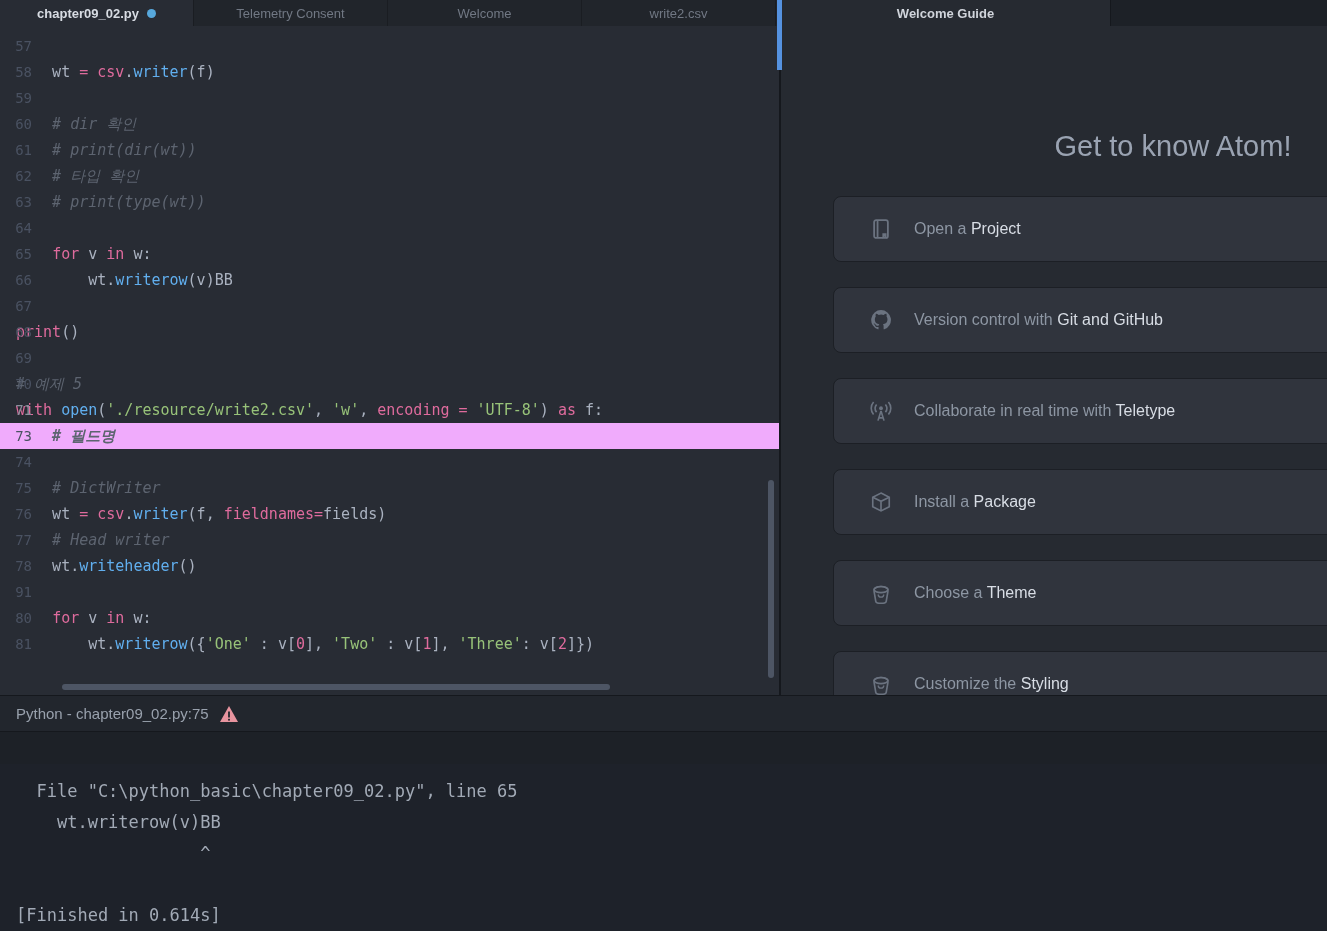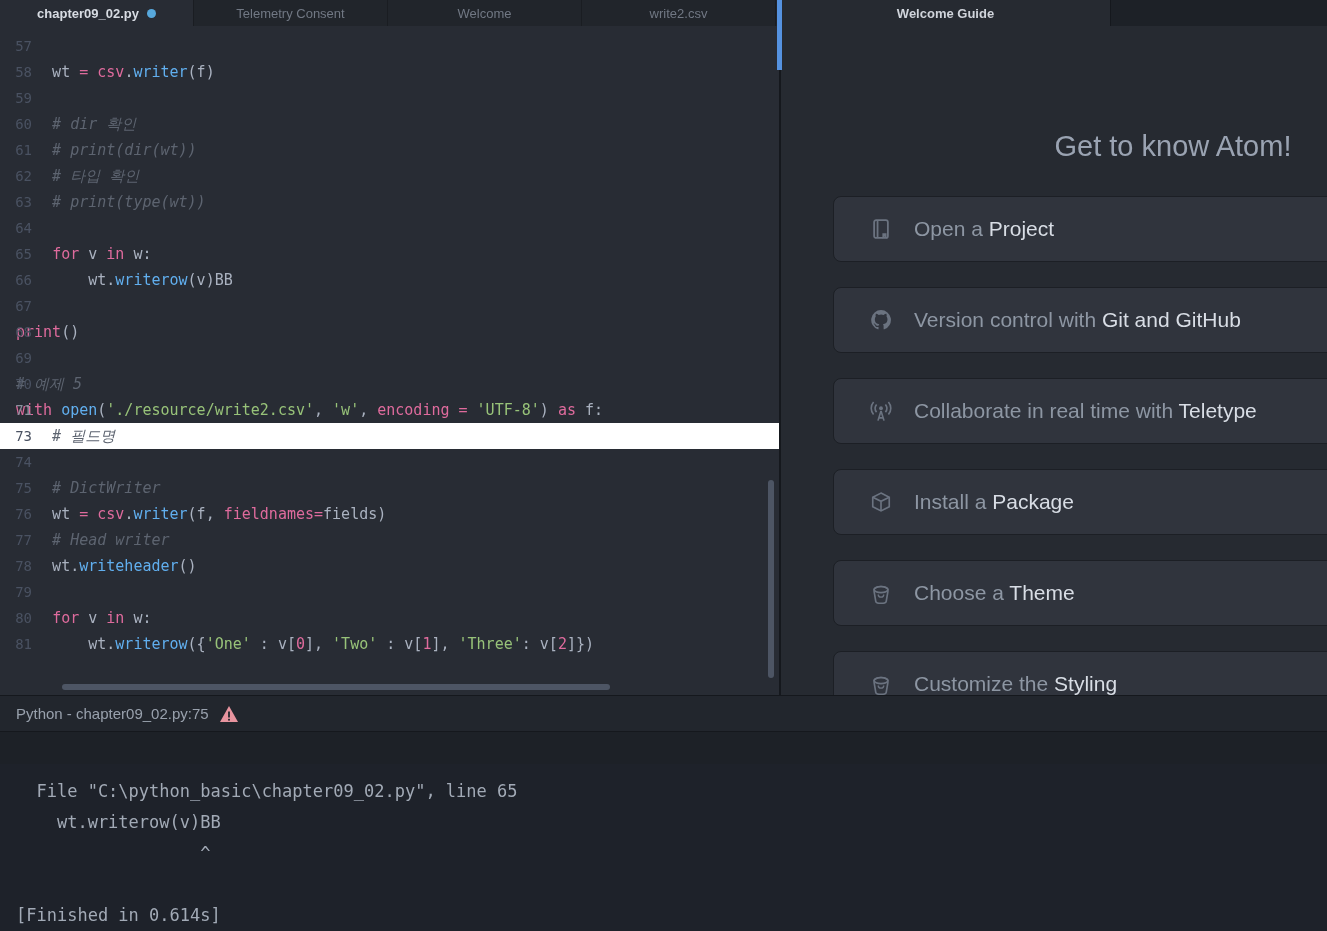--- a/index.html
+++ b/index.html
@@ -23,21 +23,21 @@
   .right-tabbar .tab{ width:330px; background:var(--panel-bg); color:#d0d4db; font-weight:bold; border-right:1px solid #15181d;}
 
   
   .left-pane{ width:779px; flex:none; display:flex; flex-direction:column; background:var(--editor-bg); }
   .editor{ position:relative; flex:1; overflow:hidden; font-family:"DejaVu Sans Mono", monospace;
            font-size:15px; line-height:26px; padding-top:7px; }
   .code-row{ display:flex; height:26px; white-space:pre;flex-direction:column; }
   .ln{ width:46px; flex:none; text-align:right; padding-right:14px; color:#4a5262; font-size:14px; }
   .code-row.active .ln{ color:#8a919e; }
   .code-text{ flex:1; padding-left:16px; }
-  .code-row.active .code-text{ background:#ffffff; }
+  .code-row.active .code-text{ background:#f0abfc;font-weight:bold; }
   .tok-pl{ color:var(--pl); }
   .tok-kw{ color:var(--kw); }
   .tok-fn{ color:var(--fn); }
   .tok-st{ color:var(--st); }
   .tok-nu{ color:var(--nu); }
   .tok-co{ color:var(--co); font-style:italic; }
   .vscroll{ position:absolute; right:5px; top:454px; width:6px; height:198px;
             border-radius:3px; background:#4d5564; }
   .hscroll{ position:absolute; left:62px; bottom:5px; width:548px; height:6px;
             border-radius:3px; background:#4d5564; }
@@ -50,21 +50,21 @@
   .right-pane{ flex:1; display:flex; flex-direction:column; background:var(--panel-bg); overflow:hidden; }
   .guide{ position:relative; flex:1; }
   .guide h1{ position:absolute; top:104px; left:52px; width:680px; text-align:center;
              font-size:29px; font-weight:300; color:#9aa3b2; }
   .cards{ position:absolute; top:170px; left:52px; width:680px;
           display:flex; flex-direction:column; gap:25px; }
   .card{ height:66px; background:#30343d; border:1px solid #1c1f25; border-radius:8px;
          display:flex; align-items:center; padding-left:36px; gap:22px; cursor:pointer; }
   .card-icon{ width:22px; height:22px; flex:none; color:#6b7380; }
   .card-icon svg{ width:22px; height:22px; display:block; }
-  .card-text{ font-size:21px; color:#8d96a3; }
+  .card-text{ font-size:16px; color:#8d96a3; }
   .card-text b{ color:#d8dde5; font-weight:normal; }
 
   
   .bottom-panel{ height:236px; display:flex; flex-direction:column; border-top:1px solid #15181d;gap:32px; }
   .bottom-header{ height:47px; background:#22262d; display:flex; align-items:center;
                   padding-left:16px; gap:10px; font-size:15px; color:#99a1ad;
                   border-bottom:1px solid #15181d; }
   .warn-icon svg{ display:block; }
   .output{ flex:1; background:#1e222a; font-family:"DejaVu Sans Mono", monospace;
            font-size:17px; line-height:31px; color:#a2aab6; padding:12px 0 0 16px; }
@@ -108,21 +108,21 @@
             <div class="code-row"><span class="ln">68</span><div class="code-text"></div></div>
             <div class="code-row"><span class="ln">69</span><div class="code-text"><span class="tok-co"># 예제 5</span></div></div>
             <div class="code-row"><span class="ln">70</span><div class="code-text"><span class="tok-kw">with</span><span class="tok-pl"> </span><span class="tok-fn">open</span><span class="tok-pl">(</span><span class="tok-st">'./resource/write2.csv'</span><span class="tok-pl">, </span><span class="tok-st">'w'</span><span class="tok-pl">, </span><span class="tok-kw">encoding</span><span class="tok-pl"> </span><span class="tok-kw">=</span><span class="tok-pl"> </span><span class="tok-st">'UTF-8'</span><span class="tok-pl">) </span><span class="tok-kw">as</span><span class="tok-pl"> f:</span></div></div>
             <div class="code-row active"><span class="ln">71</span><div class="code-text"><span class="tok-co">    # 필드명</span></div></div>
             <div class="code-row"><span class="ln">73</span><div class="code-text"></div></div>
             <div class="code-row"><span class="ln">74</span><div class="code-text"><span class="tok-co">    # DictWriter</span></div></div>
             <div class="code-row"><span class="ln">75</span><div class="code-text"><span class="tok-pl">    wt </span><span class="tok-kw">=</span><span class="tok-pl"> </span><span class="tok-kw">csv</span><span class="tok-pl">.</span><span class="tok-fn">writer</span><span class="tok-pl">(f, </span><span class="tok-kw">fieldnames</span><span class="tok-kw">=</span><span class="tok-pl">fields)</span></div></div>
             <div class="code-row"><span class="ln">76</span><div class="code-text"><span class="tok-co">    # Head writer</span></div></div>
             <div class="code-row"><span class="ln">77</span><div class="code-text"><span class="tok-pl">    wt.</span><span class="tok-fn">writeheader</span><span class="tok-pl">()</span></div></div>
             <div class="code-row"><span class="ln">78</span><div class="code-text"></div></div>
-            <div class="code-row"><span class="ln">79</span><div class="code-text"><span class="tok-pl">    </span><span class="tok-kw">for</span><span class="tok-pl"> v </span><span class="tok-kw">in</span><span class="tok-pl"> w:</span></div></div>
+            <div class="code-row"><span class="ln">91</span><div class="code-text"><span class="tok-pl">    </span><span class="tok-kw">for</span><span class="tok-pl"> v </span><span class="tok-kw">in</span><span class="tok-pl"> w:</span></div></div>
             <div class="code-row"><span class="ln">80</span><div class="code-text"><span class="tok-pl">        wt.</span><span class="tok-fn">writerow</span><span class="tok-pl">({</span><span class="tok-st">'One'</span><span class="tok-pl"> : v[</span><span class="tok-nu">0</span><span class="tok-pl">], </span><span class="tok-st">'Two'</span><span class="tok-pl"> : v[</span><span class="tok-nu">1</span><span class="tok-pl">], </span><span class="tok-st">'Three'</span><span class="tok-pl">: v[</span><span class="tok-nu">2</span><span class="tok-pl">]})</span></div></div>
             <div class="code-row"><span class="ln">81</span><div class="code-text"></div></div>
           </div>
         <div class="vscroll"></div>
         <div class="hscroll"></div>
       </div>
     </div>
 
     <div class="divider">
       <div class="divider-accent"></div>

